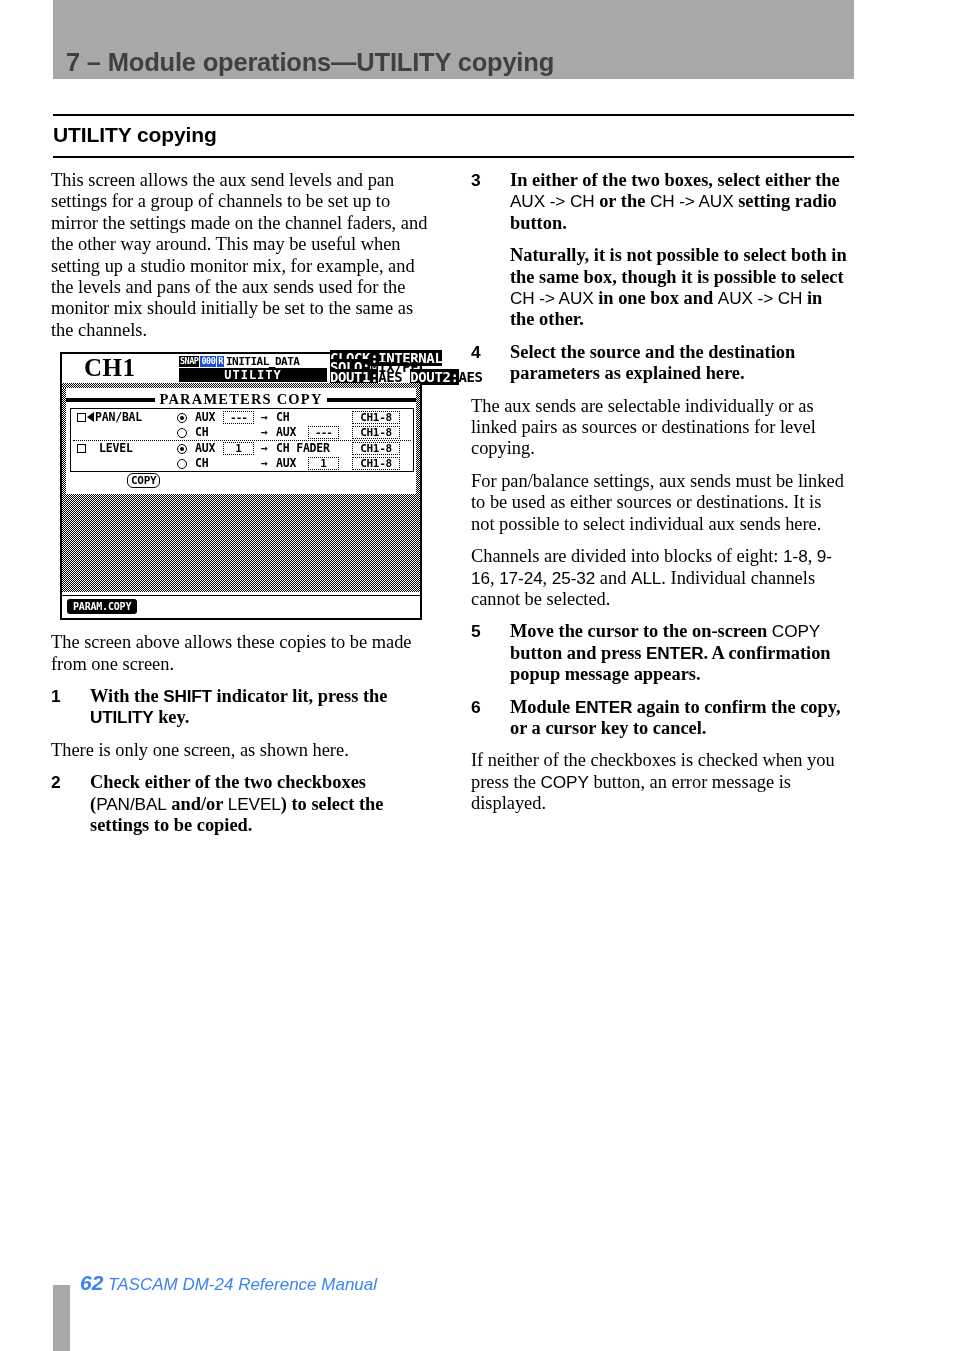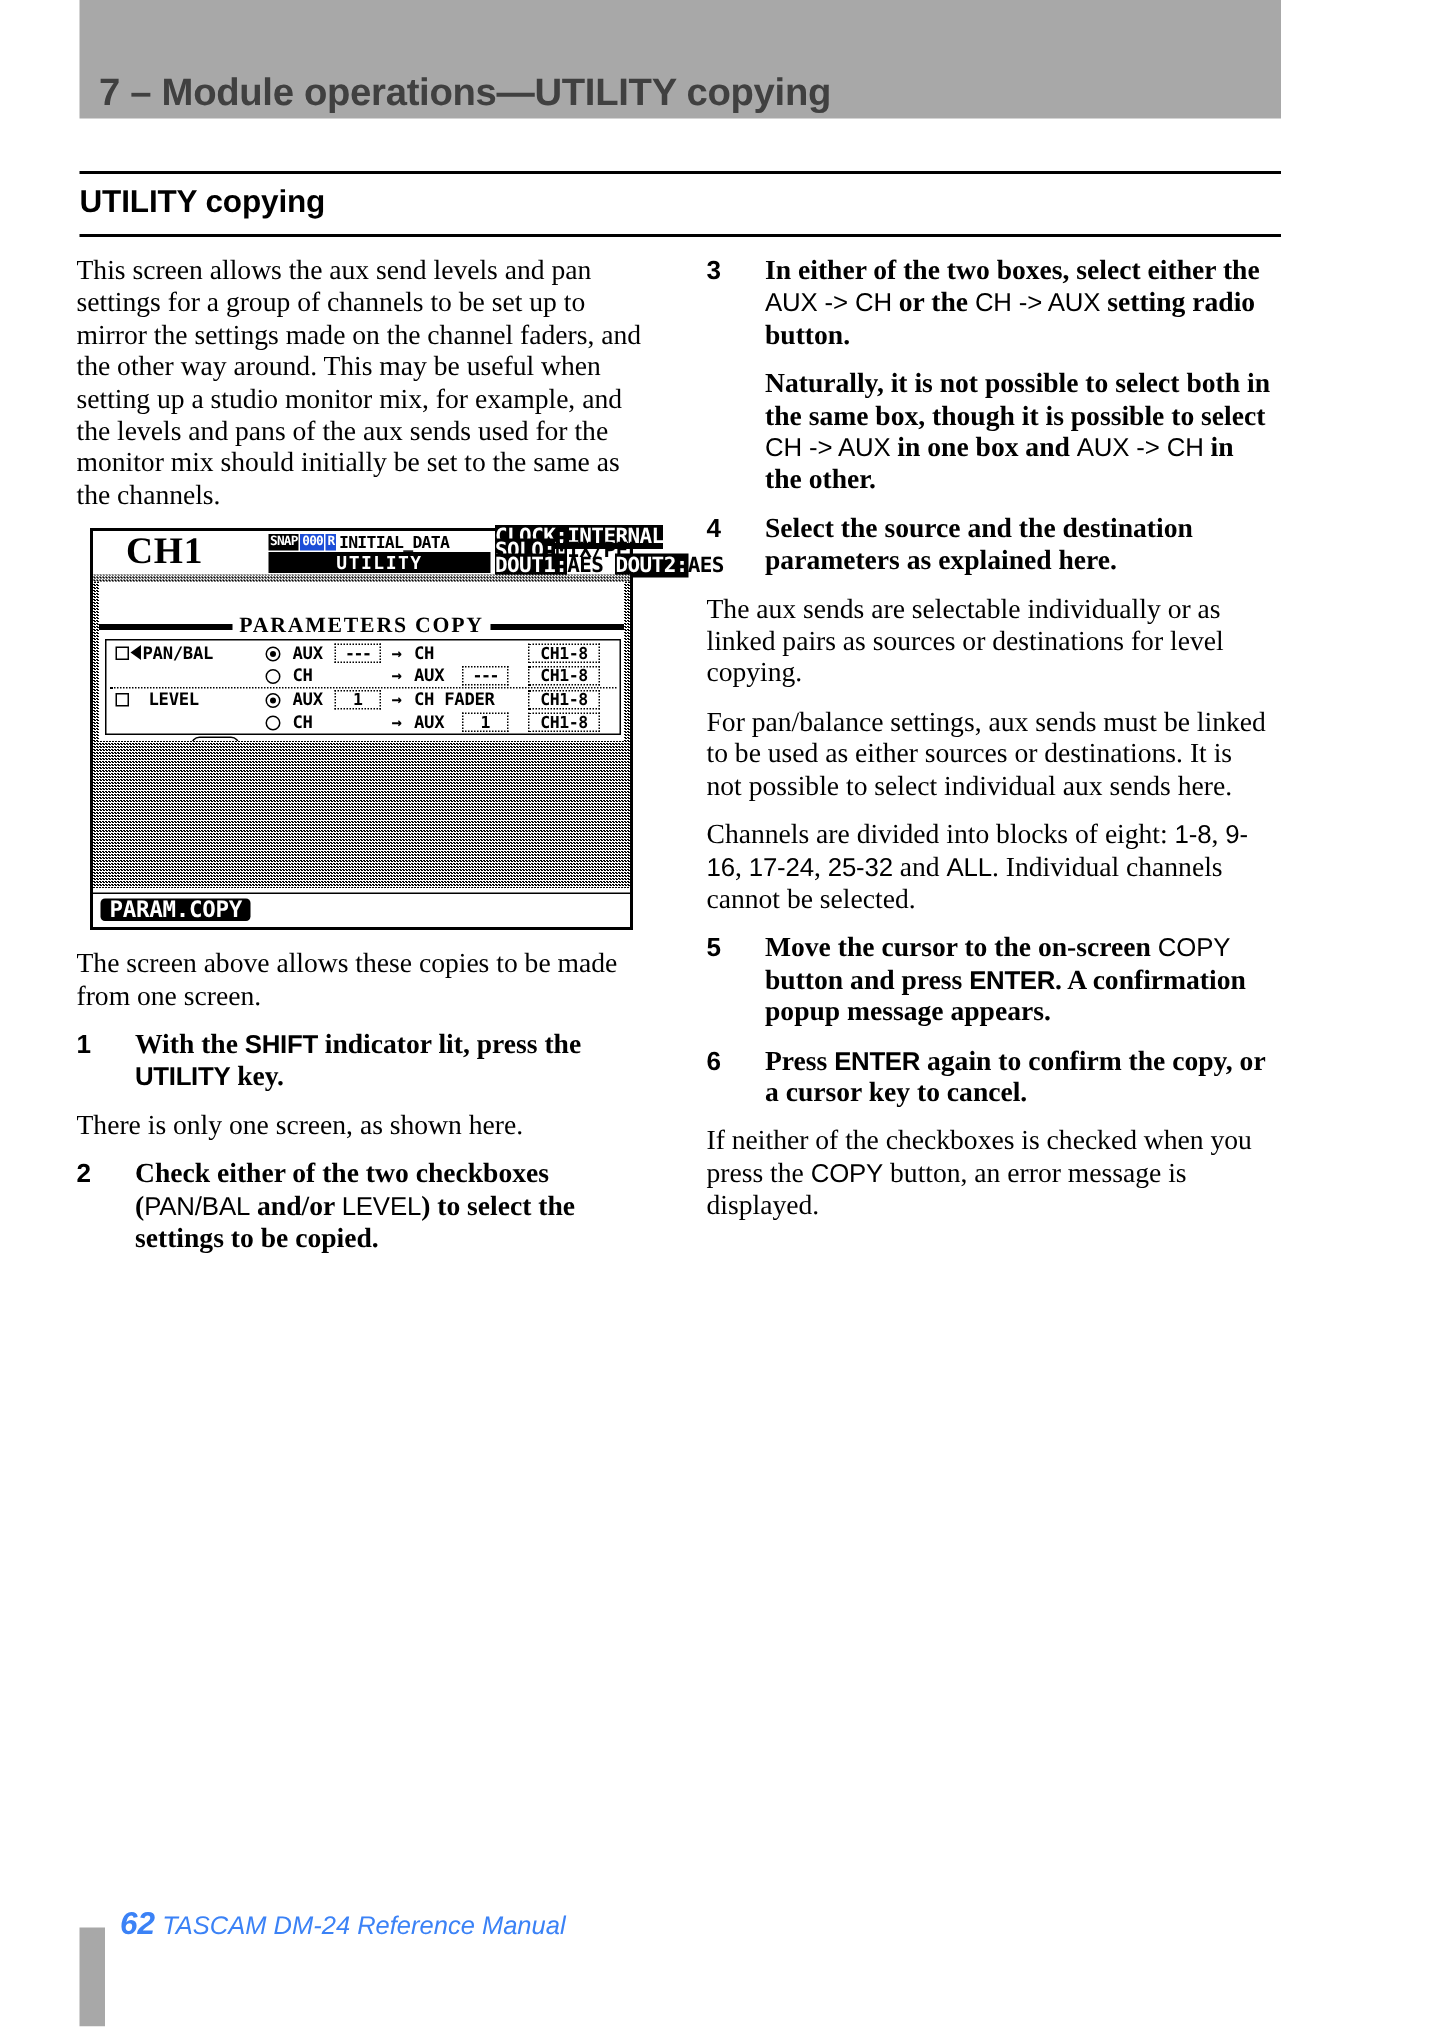--- a/index.html
+++ b/index.html
@@ -189,21 +189,21 @@
     left: 0; top: 29px;
     width: 100%; height: 5px;
     background-image:
       repeating-conic-gradient(#000 0% 25%, #fff 0% 50%);
     background-size: 2px 2px;
   }
 
   
   .lcd-panel {
     position: absolute;
-    left: 4px; top: 52px;
+    left: 4px; top: 34px;
     right: 4px;
     height: 103px;
     background: #fff;
   }
   .panel-title {
     position: absolute;
     left: 0; top: 3px;
     width: 100%;
     height: 16px;
     display: flex;
@@ -367,21 +367,21 @@
     border-top: 1.5px solid #000;
   }
   .lcd-tab {
     position: absolute;
     left: 5px; top: 3px;
     height: 15px;
     line-height: 15px;
     padding: 0 6px;
     background: #000;
     color: #fff;
-    font-size: 15px;
+    font-size: 10px;
     font-weight: bold;
     letter-spacing: -0.2px;
     border-radius: 3px;
   }
 
   
   .footer-bar {
     position: absolute;
     left: 53px; top: 1285px;
     width: 17px; height: 66px;
@@ -548,21 +548,21 @@
   <p class="body">The aux sends are selectable individually or as linked pairs as sources or destinations for level copying.</p>
   <p class="body">For pan/balance settings, aux sends must be linked to be used as either sources or destinations. It is not possible to select individual aux sends here.</p>
 
   <p class="body"><span>Channels are divided into blocks of eight: </span><span class="ui">1-8</span><span>, </span><span class="ui">9-16</span><span>, </span><span class="ui">17-24</span><span>, </span><span class="ui">25-32</span><span> and </span><span class="ui">ALL</span><span>. Individual channels cannot be selected.</span></p>
 
   <div class="step">
     <span class="num">5</span><span>Move the cursor to the on-screen </span><span class="ui">COPY</span><span> button and press </span><span class="ui-b">ENTER</span><span>. A confirmation popup message appears.</span>
   </div>
 
   <div class="step">
-    <span class="num">6</span><span>Press </span><span class="ui-b">ENTER</span><span> again to confirm the copy, or a cursor key to cancel.</span>
+    <span class="num">6</span><span>Module </span><span class="ui-b">ENTER</span><span> again to confirm the copy, or a cursor key to cancel.</span>
   </div>
 
   <p class="body"><span>If neither of the checkboxes is checked when you press the </span><span class="ui">COPY</span><span> button, an error message is displayed.</span></p>
 
 </div>
 
 <div class="footer-bar"></div>
 <div class="footer-text"><span class="pg">62</span> <span>TASCAM DM-24 Reference Manual</span></div>
 
 </body></html>

